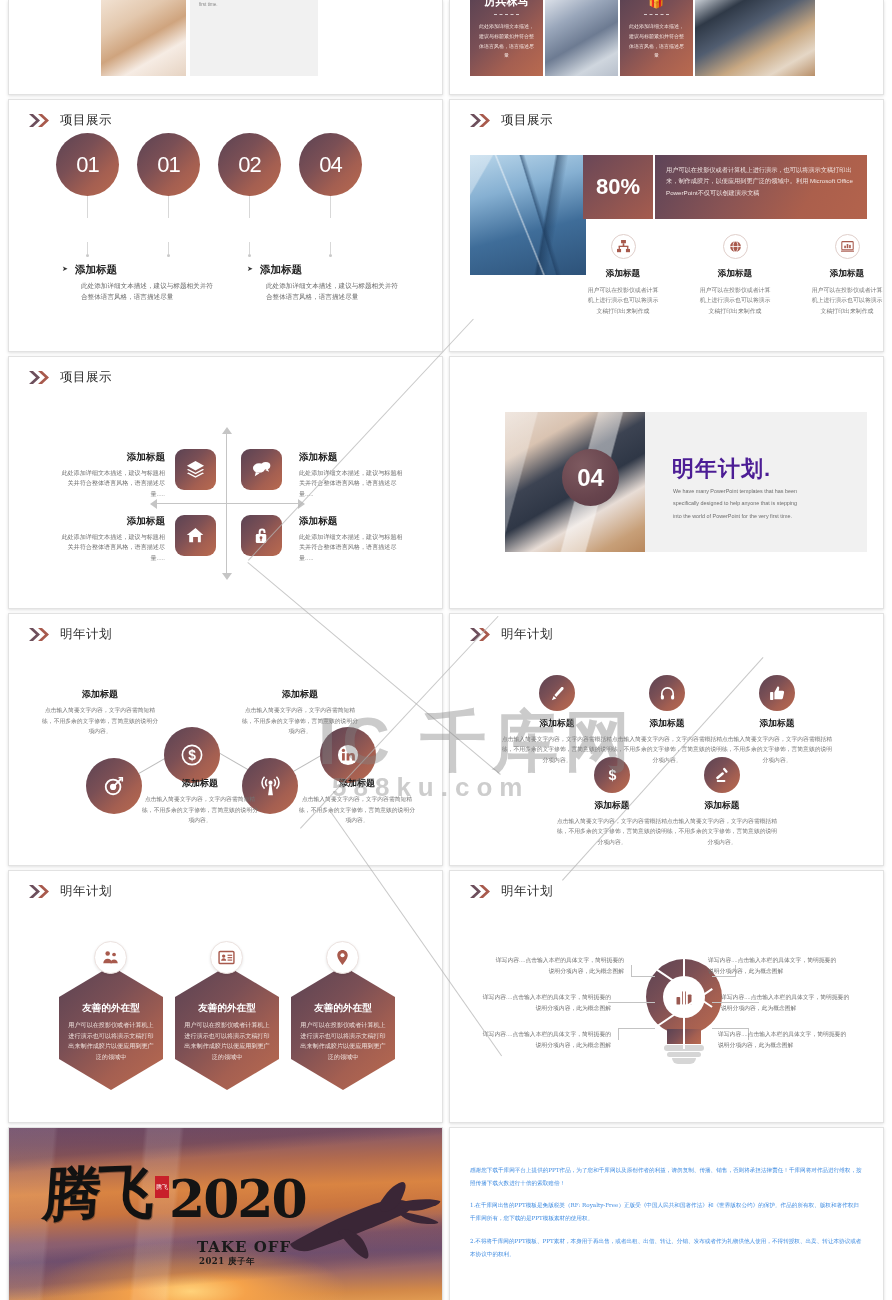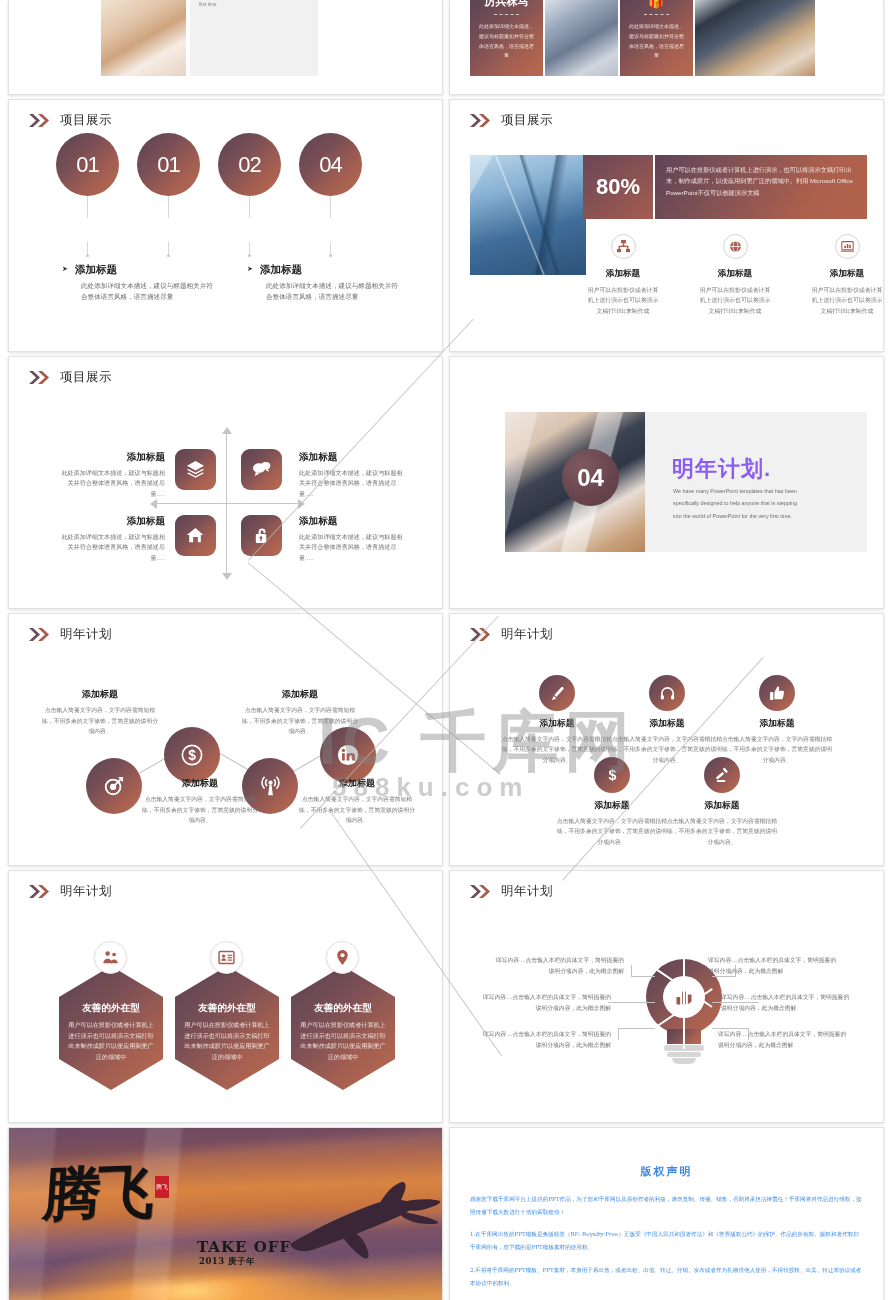--- a/index.html
+++ b/index.html
@@ -117,21 +117,21 @@
 
   
   .ph4 { position:absolute; left:55px; top:55px; width:140px; height:140px;
     background:linear-gradient(150deg,#e9dcd2 0%,#d9c3b1 22%,#3c4352 40%,#2f3746 55%,#e8ddd6 70%,#c79f78 88%,#b8885d 100%); }
   .ph4:after{content:"";position:absolute;inset:0;
     background:linear-gradient(105deg,rgba(255,255,255,.3) 0 18%,transparent 19% 52%,rgba(255,255,255,.45) 53% 66%,transparent 67%);}
   .gray4 { position:absolute; left:195px; top:55px; width:222px; height:140px; background:#f1f1f1; }
   .circ4 { position:absolute; left:112px; top:92px; width:57px;height:57px;border-radius:50%;
     background:radial-gradient(circle at 35% 30%,#7e5a60,#67444d 60%,#5c3c46);
     display:flex;align-items:center;justify-content:center;color:#fff;font-size:24px;font-weight:700; }
-  .t4 { position:absolute; left:222px; top:97px; font-size:22px; color:#8b5cf6; font-weight:700; letter-spacing:1px;}
+  .t4 { position:absolute; left:222px; top:97px; font-size:22px; color:#4c1d95; font-weight:700; letter-spacing:1px;}
   .p4 { position:absolute; left:223px; top:128px; width:128px; font-size:5.4px; color:#6e6e6e; line-height:2.3; }
 
   
   .chain-c { position:absolute; width:56px;height:56px;border-radius:50%;
     display:flex;align-items:center;justify-content:center; }
   .chain-c svg{display:block;}
   .c-txt { position:absolute; width:116px; }
   .c-h { font-size:9px;font-weight:700;color:#1d1d1d;margin-bottom:4px;text-align:center; }
   .c-p { font-size:5.8px;color:#737373;line-height:1.82;text-align:center; }
   .link { position:absolute; height:1px; background:#bcbcbc; transform-origin:0 0; }
@@ -645,36 +645,36 @@
     <div class="bl-txt l" style="left:29px;top:158px">详写内容....点击输入本栏的具体文字，简明扼要的说明分项内容，此为概念图解</div>
     <div class="bl-txt" style="left:258px;top:84px">详写内容....点击输入本栏的具体文字，简明扼要的说明分项内容，此为概念图解</div>
     <div class="bl-txt" style="left:271px;top:121px">详写内容....点击输入本栏的具体文字，简明扼要的说明分项内容，此为概念图解</div>
     <div class="bl-txt" style="left:268px;top:158px">详写内容....点击输入本栏的具体文字，简明扼要的说明分项内容，此为概念图解</div>
   </div>
 
   <div class="slide">
     <div class="poster"></div>
     <div class="cal">腾飞</div>
     <div class="seal">腾飞</div>
+    <div class="yr">2020</div>
     <div class="takeoff">TAKE OFF</div>
-    <div class="takeoff-sub">2013 庚子年</div>
+    <div class="takeoff-sub">2021 庚子年</div>
     <svg class="plane" viewBox="0 0 160 80">
       <g fill="#3a2636">
         <path d="M8 62 C28 50 58 34 92 22 C104 18 118 16 126 20 C132 23 130 28 122 32 C100 42 60 58 30 68 C20 71 10 68 8 62 Z"></path>
         <path d="M96 24 C104 10 112 2 120 0 C126 0 124 8 118 20 C114 27 106 30 100 30 Z"></path>
         <path d="M56 50 C66 62 74 72 82 76 C88 79 88 71 82 60 C78 52 68 48 62 47 Z"></path>
         <path d="M118 20 C132 17 150 16 158 19 C160 21 152 25 140 28 C130 30 122 28 118 25 Z"></path>
         <path d="M120 30 C134 32 150 36 156 40 C158 42 148 43 136 41 C126 39 120 35 118 32 Z"></path>
       </g>
     </svg>
   </div>
 
   <div class="slide">
     <div class="cp">
-      <div class="cp-h">版权声明</div>
       <p>感谢您下载千库网平台上提供的PPT作品，为了您和千库网以及原创作者的利益，请勿复制、传播、销售，否则将承担法律责任！千库网将对作品进行维权，按照传播下载火数进行十倍的索取赔偿！</p>
       <p>1.在千库网出售的PPT模板是免版税类（RF: Royalty-Free）正版受《中国人民共和国著作法》和《世界版权公约》的保护。作品的所有权、版权和著作权归千库网所有，您下载的是PPT模板素材的使用权。</p>
       <p>2.不得将千库网的PPT模板、PPT素材，本身用于再出售，或者出租、出借、转让、分销、发布或者作为礼物供他人使用，不得转授权、出卖、转让本协议或者本协议中的权利。</p>
     </div>
   </div>
 
 </div>
 
 <div class="diag" style="left:248px;top:560px;width:330px;transform:rotate(-47deg)"></div>
 <div class="diag" style="left:248px;top:562px;width:330px;transform:rotate(40deg)"></div>

